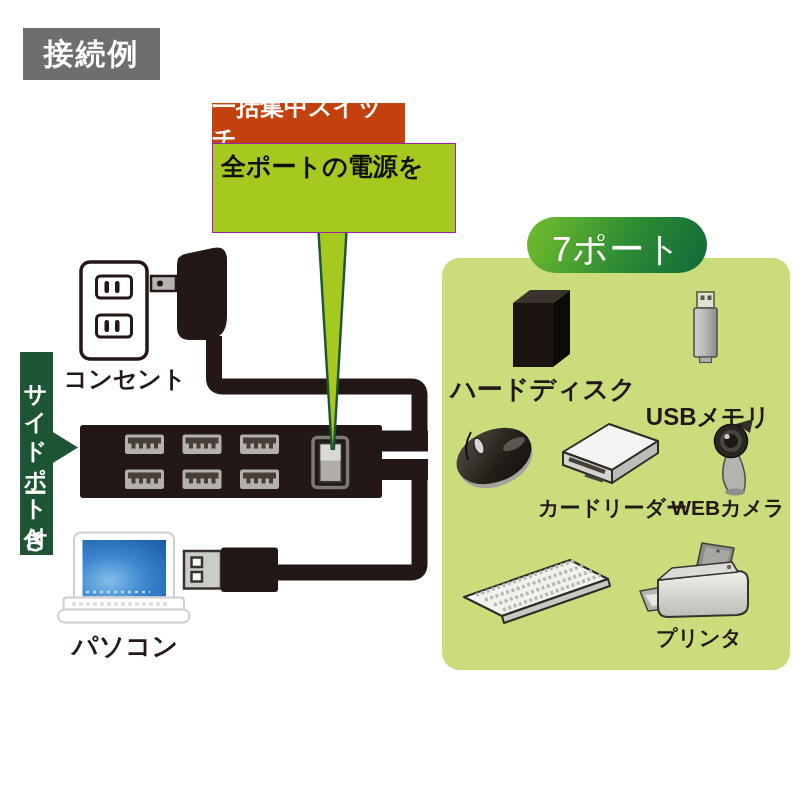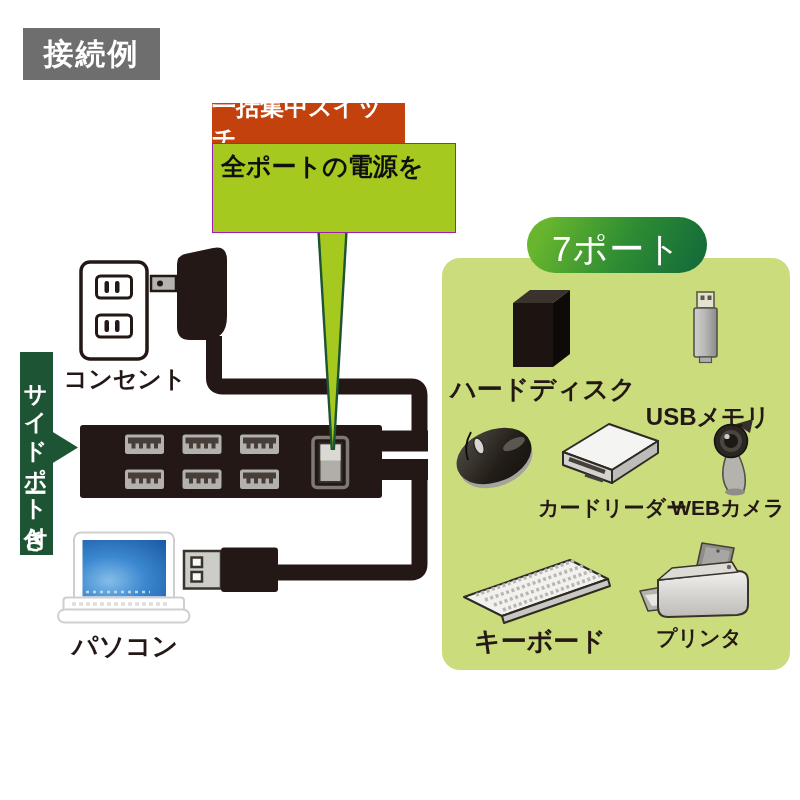--- a/index.html
+++ b/index.html
@@ -244,16 +244,15 @@
     <span>サイドポート付き</span>
   </div>
 
   <div class="abs label" style="left:58px;top:629px;width:134px;font-size:26px;">パソコン</div>
   <div class="abs label" style="left:58px;top:363px;width:134px;font-size:24px;">コンセント</div>
 
   <div class="abs label" style="left:448px;top:372px;width:190px;font-size:26px;">ハードディスク</div>
   <div class="abs label" style="left:636px;top:372px;width:144px;font-size:24px;margin-top:29px;">USBメモリ</div>
   <div class="abs label" style="left:666px;top:494px;width:124px;font-size:21px;">WEBカメラ</div>
   <div class="abs label" style="left:538px;top:494px;width:146px;font-size:21px;">カードリーダー</div>
-  <div class="abs label" style="left:468px;top:624px;width:144px;font-size:26px;">キーボード</div>
   <div class="abs label" style="left:632px;top:624px;width:134px;font-size:21px;">プリンタ</div>
 
 </div>
 
 </body></html>

